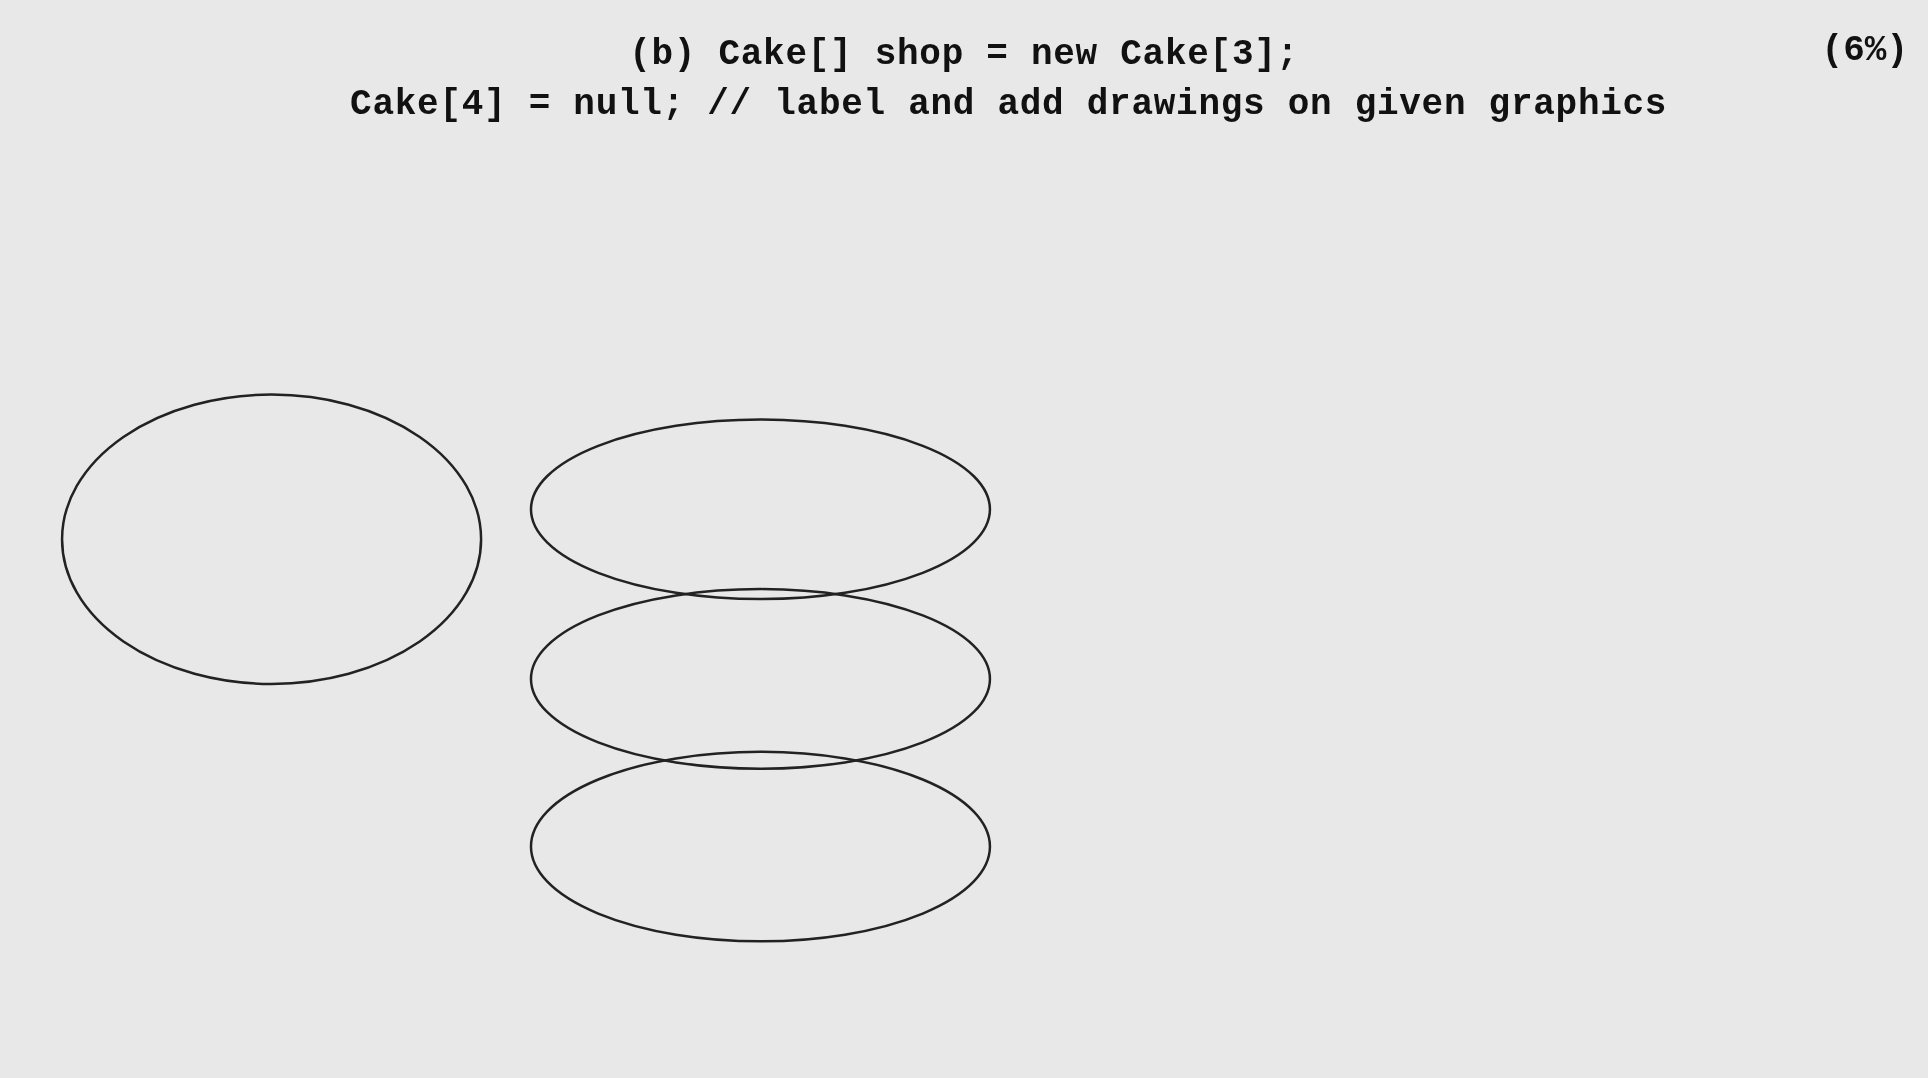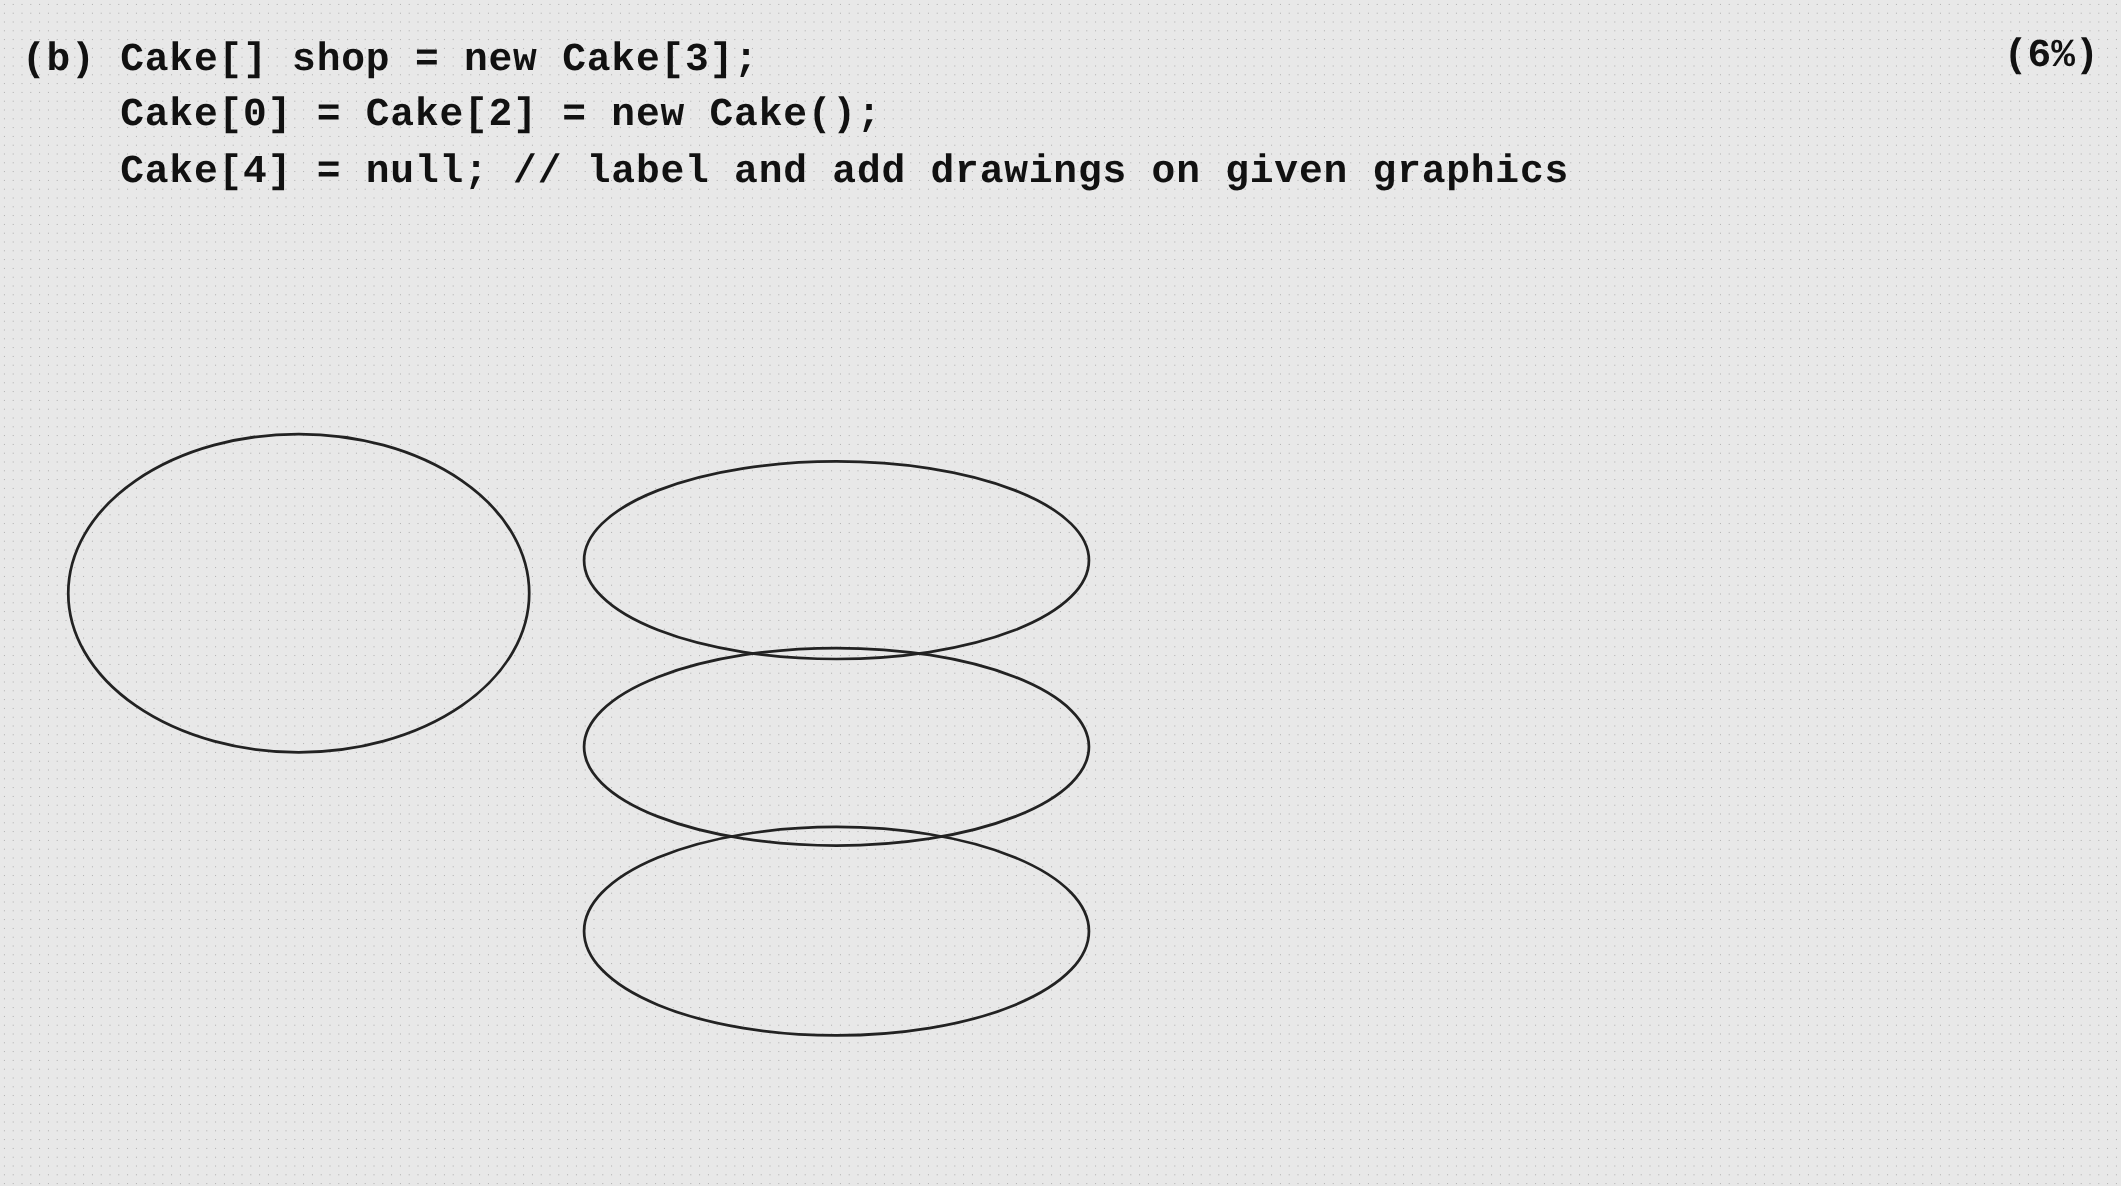--- a/index.html
+++ b/index.html
@@ -27,20 +27,21 @@
       right: 20px;
     }
 
     .code-line {
       font-size: 36px;
       font-weight: bold;
       color: #111;
       line-height: 1.4;
       white-space: pre;
       letter-spacing: 0.02em;
+      text-align: center;
     }
 
     .percentage {
       position: absolute;
       top: 30px;
       right: 20px;
       font-size: 36px;
       font-weight: bold;
       color: #111;
       font-family: 'Courier New', Courier, monospace;
@@ -60,21 +61,20 @@
       left: 0;
       width: 100%;
       height: 100%;
     }
   </style>
 </head>
 <body>
 
 <div class="code-section">
   <div class="code-line">(b) Cake[] shop = new Cake[3];</div>
-  <div class="code-line">    Cake[0] = Cake[2] = new Cake();</div>
   <div class="code-line">    Cake[4] = null; // label and add drawings on given graphics</div>
 </div>
 
 <div class="percentage">(6%)</div>
 
 <div class="diagram-area">
   <svg viewBox="0 0 1928 880" xmlns="http://www.w3.org/2000/svg">
 
     <ellipse cx="270" cy="340" rx="210" ry="145" fill="none" stroke="#222" stroke-width="2.5"></ellipse>
 

